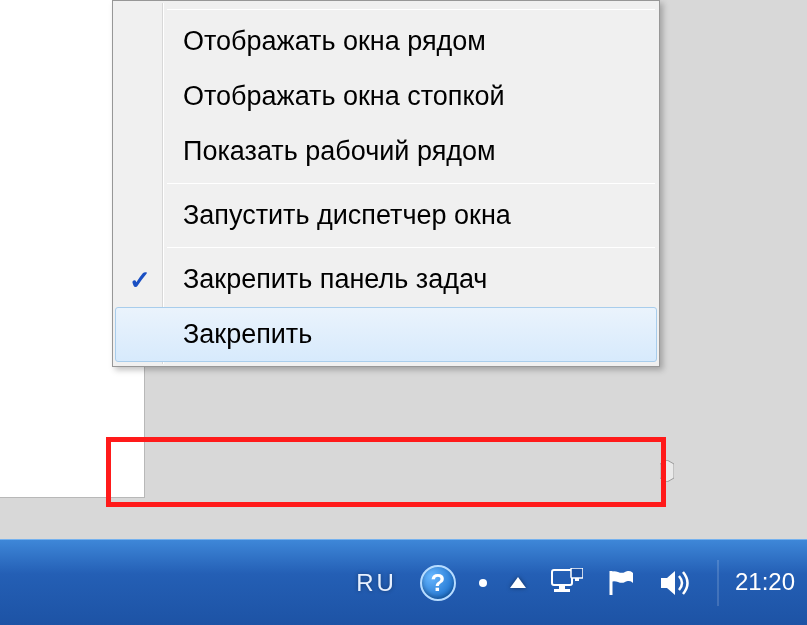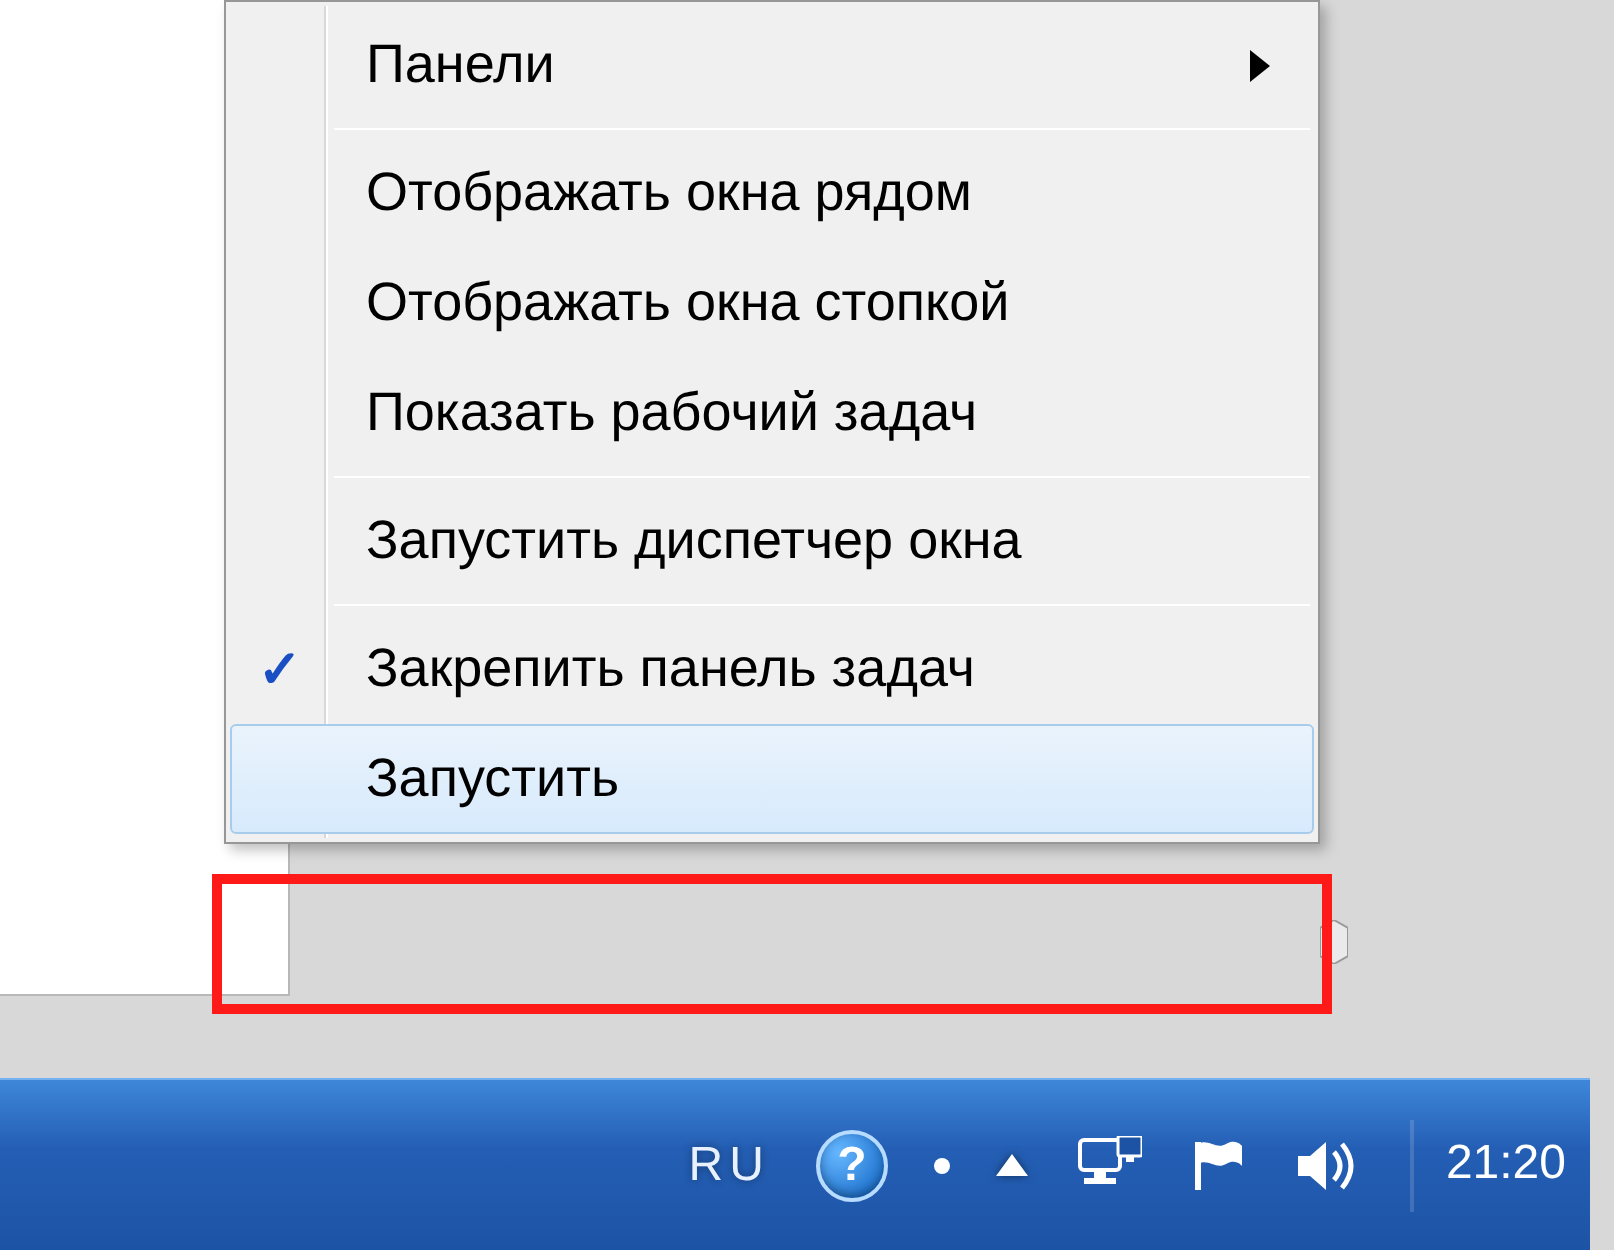--- a/index.html
+++ b/index.html
@@ -102,21 +102,21 @@
     .tray-notch {
       position:absolute;
       left: 660px;
       top: 460px;
       width: 14px; height: 22px;
     }
     .tray-notch svg { display:block; }
     
     .taskbar {
       position: absolute;
-      left: 0; right: 12px; bottom: 0;
+      left: 0; right: 0; bottom: 0;
       height: 86px;
       background: linear-gradient(#3e87d8, #245fb5 40%, #1d53a5);
       border-top: 1px solid #75b1ee;
       display: flex;
       align-items: center;
       justify-content: flex-end;
       padding: 0 12px 0 0;
       color: #fff;
       font-size: 22px;
     }
@@ -163,51 +163,47 @@
     }
   </style>
 </head>
 <body>
 
 <div class="window-bg"></div>
 
 <div class="context-menu">
   <div class="menu-gutter"></div>
 
-  <div class="menu-item">
-    <span>Панели</span>
-    <span class="submenu-arrow"></span>
-  </div>
 
   <div class="menu-sep"></div>
 
   <div class="menu-item">
     <span>Отображать окна рядом</span>
   </div>
   <div class="menu-item">
     <span>Отображать окна стопкой</span>
   </div>
   <div class="menu-item">
-    <span>Показать рабочий задач</span>
+    <span>Показать рабочий рядом</span>
   </div>
 
   <div class="menu-sep"></div>
 
   <div class="menu-item">
     <span>Запустить диспетчер окна</span>
   </div>
 
   <div class="menu-sep"></div>
 
   <div class="menu-item">
     <span class="checkmark">✓</span>
     <span>Закрепить панель задач</span>
   </div>
   <div class="menu-item hover">
-    <span>Запустить</span>
+    <span>Закрепить</span>
   </div>
 </div>
 
 <div class="highlight-box"></div>
 
 <div class="tray-notch">
   <svg width="14" height="22">
       <path d="M0 4 L7 0 L14 4 L14 18 L7 22 L0 18 Z" fill="#eaeaea" stroke="#9a9a9a"></path>
     </svg>
 </div>

